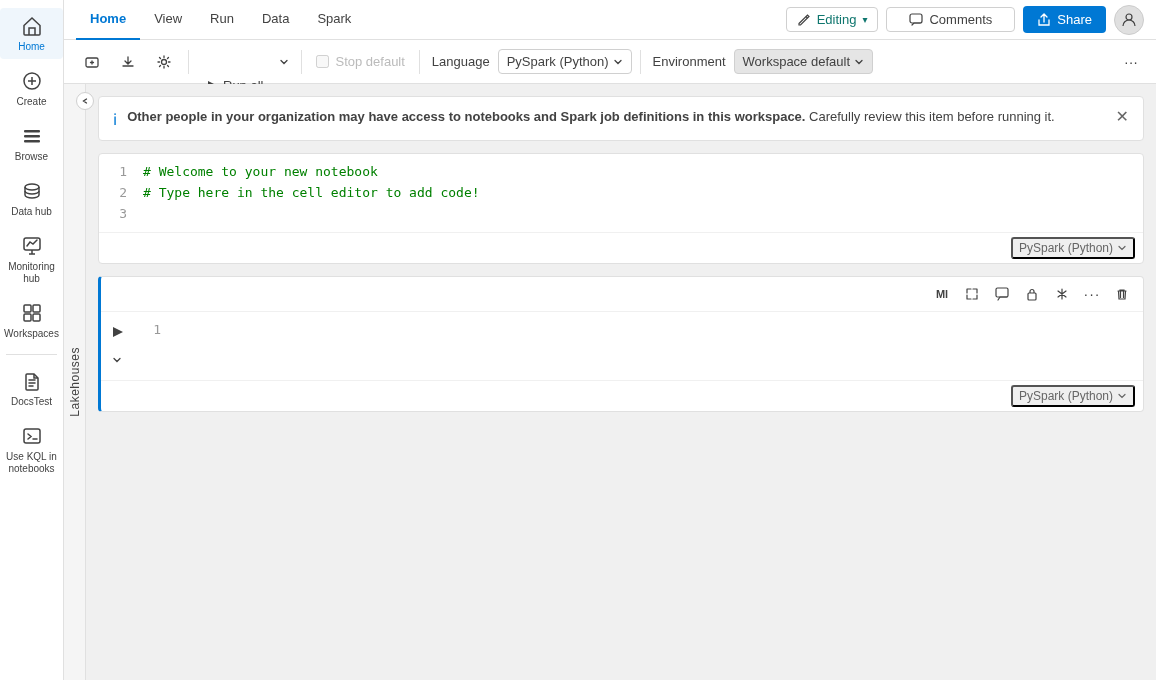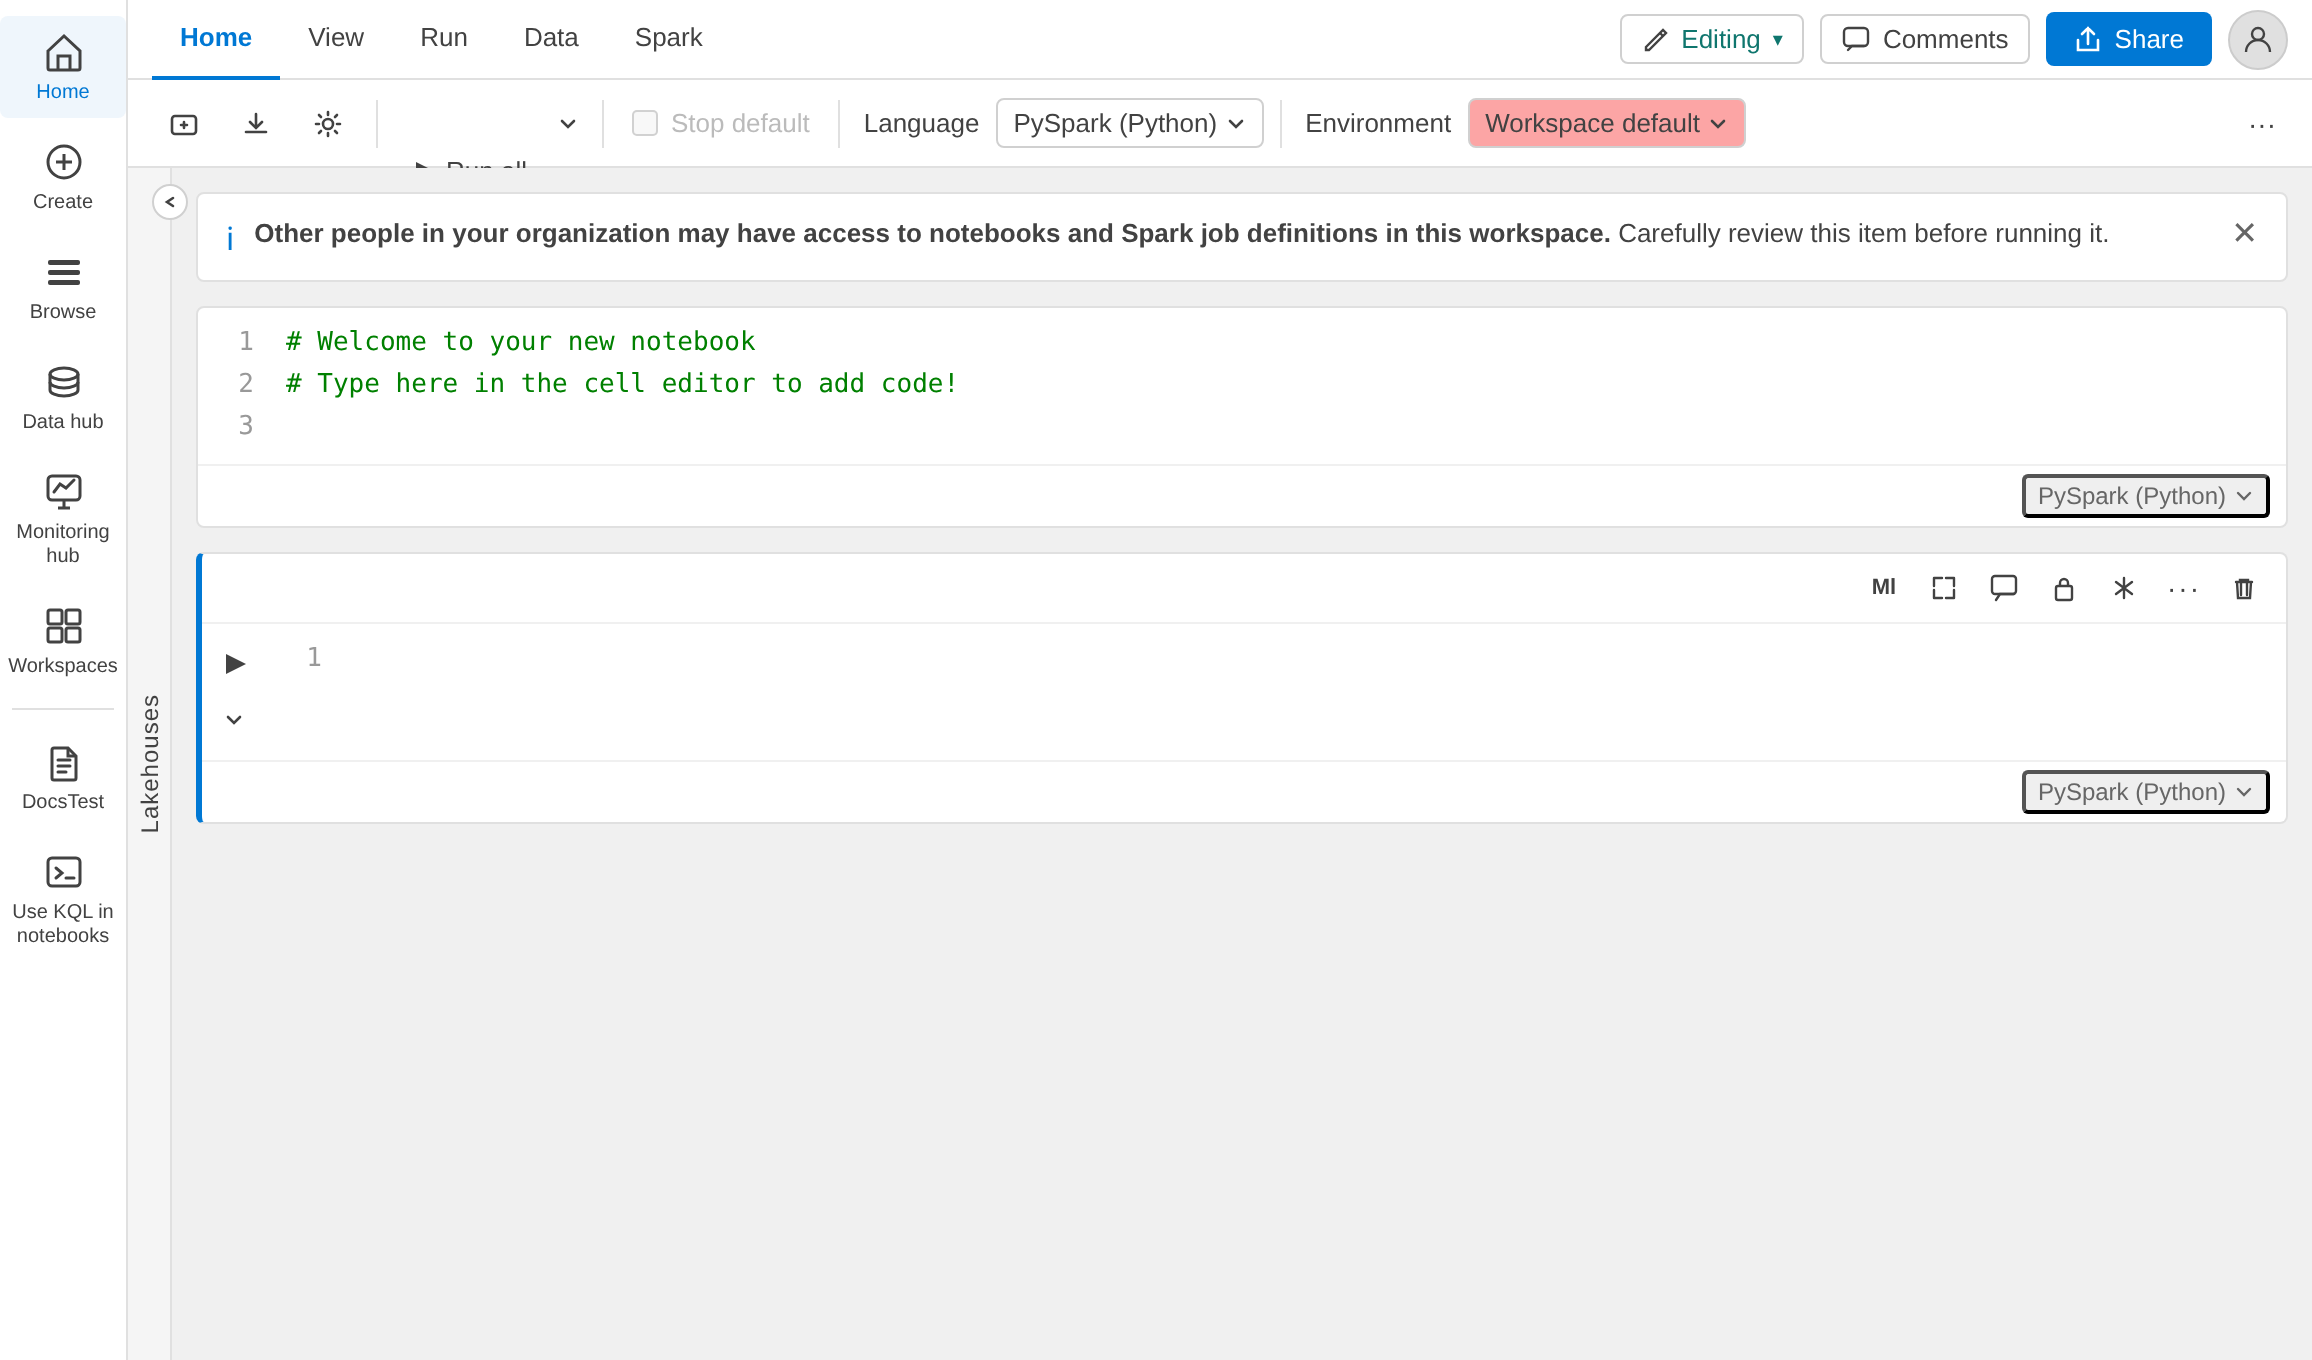--- a/index.html
+++ b/index.html
@@ -94,21 +94,21 @@
       background: #fff;
       cursor: pointer;
       font-size: 13px;
       color: #0f766e;
     }
 
     .btn-comments {
       display: flex;
       align-items: center;
       gap: 6px;
-      padding: 4px 10px;
+      padding: 4px 22px;
       border: 1px solid #d0d0d0;
       border-radius: 4px;
       background: #fff;
       cursor: pointer;
       font-size: 13px;
       color: #424242;
     }
 
     .btn-share {
       display: flex;
@@ -204,21 +204,21 @@
       color: #424242;
     }
 
     .env-selector {
       display: flex;
       align-items: center;
       gap: 4px;
       padding: 4px 8px;
       border: 1px solid #d0d0d0;
       border-radius: 4px;
-      background: #fca5a5;
+      background: #e5e5e5;
       cursor: pointer;
       font-size: 13px;
       color: #424242;
     }
 
     .toolbar-more {
       margin-left: auto;
       display: flex;
       align-items: center;
       padding: 4px 6px;

